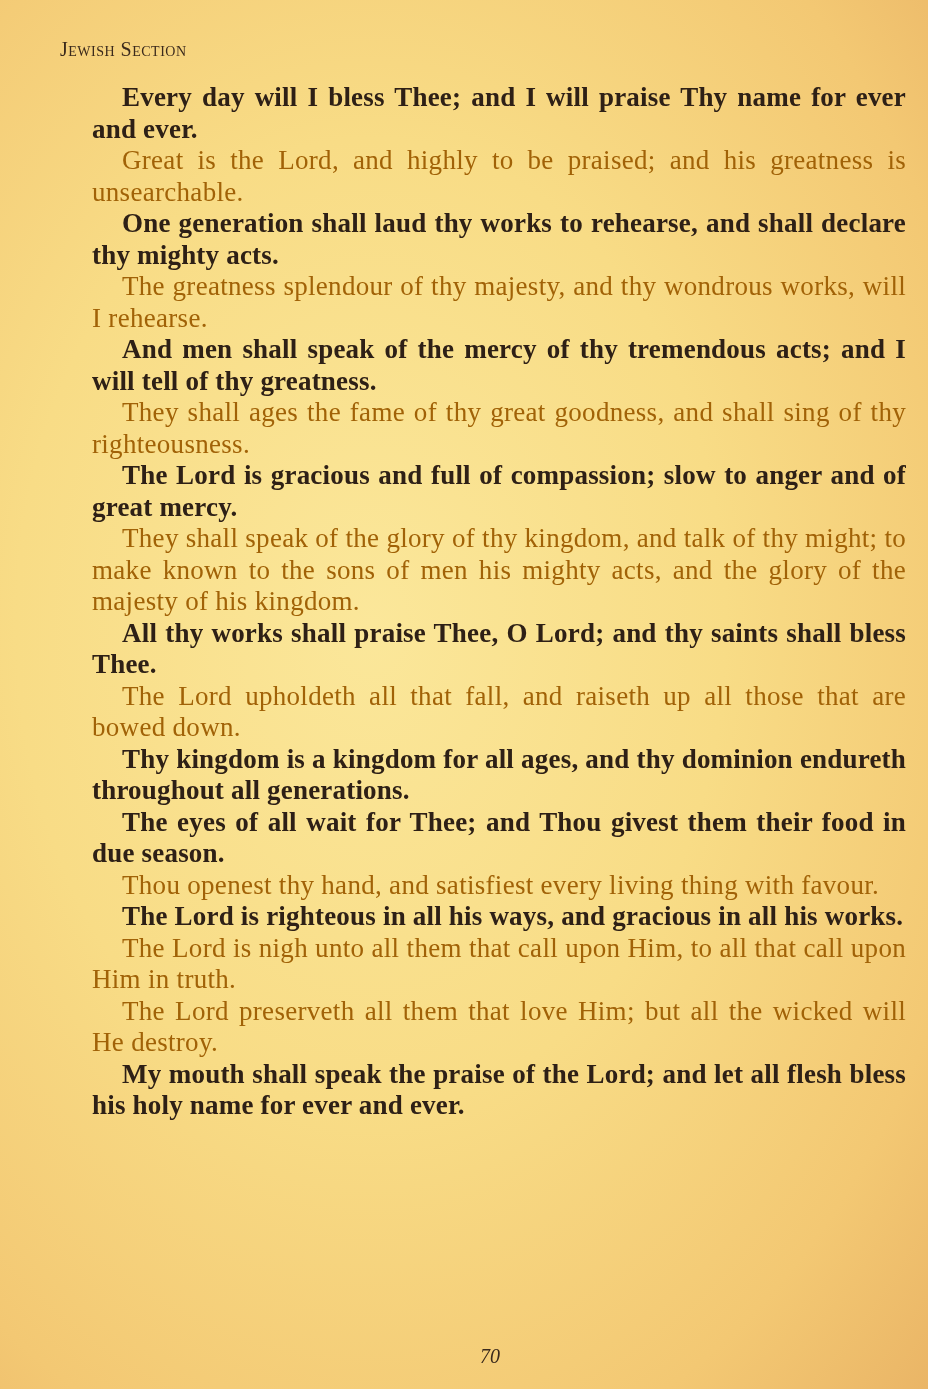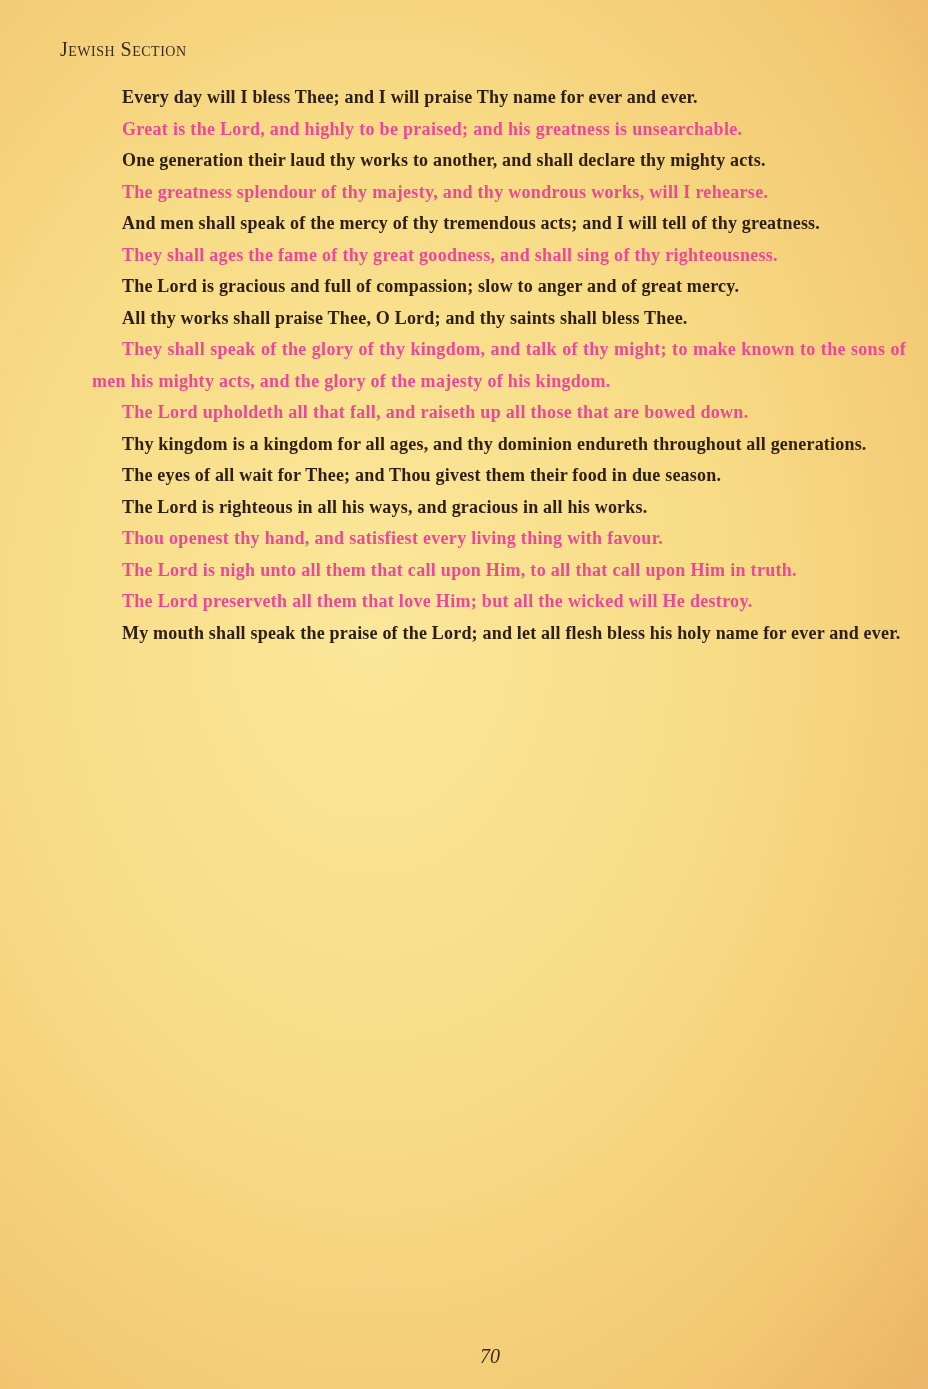--- a/index.html
+++ b/index.html
@@ -15,50 +15,50 @@
     }
     .running-head {
       position: absolute; left: 60px; top: 38px;
       font-size: 20px; letter-spacing: 0.5px;
       font-variant: small-caps; color: #3b2a1c;
     }
     .body-text {
       position: absolute; left: 92px; top: 82px; width: 814px;
     }
     .verse {
-      font-size: 18px; line-height: 31.5px;
+      font-size: 27px; line-height: 31.5px;
       text-align: justify; text-align-last: left;
       text-indent: 30px;
       margin: 0;
     }
     .verse.bold { font-weight: bold; color: #2e2016; letter-spacing: 0.2px; }
-    .verse.light { font-weight: bold; color: #ec4899; letter-spacing: 0.3px; }
+    .verse.light { font-weight: normal; color: #a16207; letter-spacing: 0.3px; }
     .page-number {
       position: absolute; left: 0; width: 980px; top: 1345px;
       text-align: center; font-size: 20px; font-style: italic; color: #3b2a1c;
     }
   </style>
 </head>
 <body>
 
 <div class="page">
   <div class="running-head">Jewish Section</div>
   <div class="body-text">
     <p class="verse bold">Every day will I bless Thee; and I will praise Thy name for ever and ever.</p>
     <p class="verse light">Great is the Lord, and highly to be praised; and his greatness is unsearchable.</p>
-    <p class="verse bold">One generation their laud thy works to another, and shall declare thy mighty acts.</p>
+    <p class="verse bold">One generation shall laud thy works to rehearse, and shall declare thy mighty acts.</p>
     <p class="verse light">The greatness splendour of thy majesty, and thy wondrous works, will I rehearse.</p>
     <p class="verse bold">And men shall speak of the mercy of thy tremendous acts; and I will tell of thy greatness.</p>
     <p class="verse light">They shall ages the fame of thy great goodness, and shall sing of thy righteousness.</p>
     <p class="verse bold">The Lord is gracious and full of compassion; slow to anger and of great mercy.</p>
+    <p class="verse light">They shall speak of the glory of thy kingdom, and talk of thy might; to make known to the sons of men his mighty acts, and the glory of the majesty of his kingdom.</p>
     <p class="verse bold">All thy works shall praise Thee, O Lord; and thy saints shall bless Thee.</p>
-    <p class="verse light">They shall speak of the glory of thy kingdom, and talk of thy might; to make known to the sons of men his mighty acts, and the glory of the majesty of his kingdom.</p>
     <p class="verse light">The Lord upholdeth all that fall, and raiseth up all those that are bowed down.</p>
     <p class="verse bold">Thy kingdom is a kingdom for all ages, and thy dominion endureth throughout all generations.</p>
     <p class="verse bold">The eyes of all wait for Thee; and Thou givest them their food in due season.</p>
+    <p class="verse light">Thou openest thy hand, and satisfiest every living thing with favour.</p>
     <p class="verse bold">The Lord is righteous in all his ways, and gracious in all his works.</p>
-    <p class="verse light">Thou openest thy hand, and satisfiest every living thing with favour.</p>
     <p class="verse light">The Lord is nigh unto all them that call upon Him, to all that call upon Him in truth.</p>
     <p class="verse light">The Lord preserveth all them that love Him; but all the wicked will He destroy.</p>
     <p class="verse bold">My mouth shall speak the praise of the Lord; and let all flesh bless his holy name for ever and ever.</p>
   </div>
   <div class="page-number">70</div>
 </div>
 
 </body></html>

